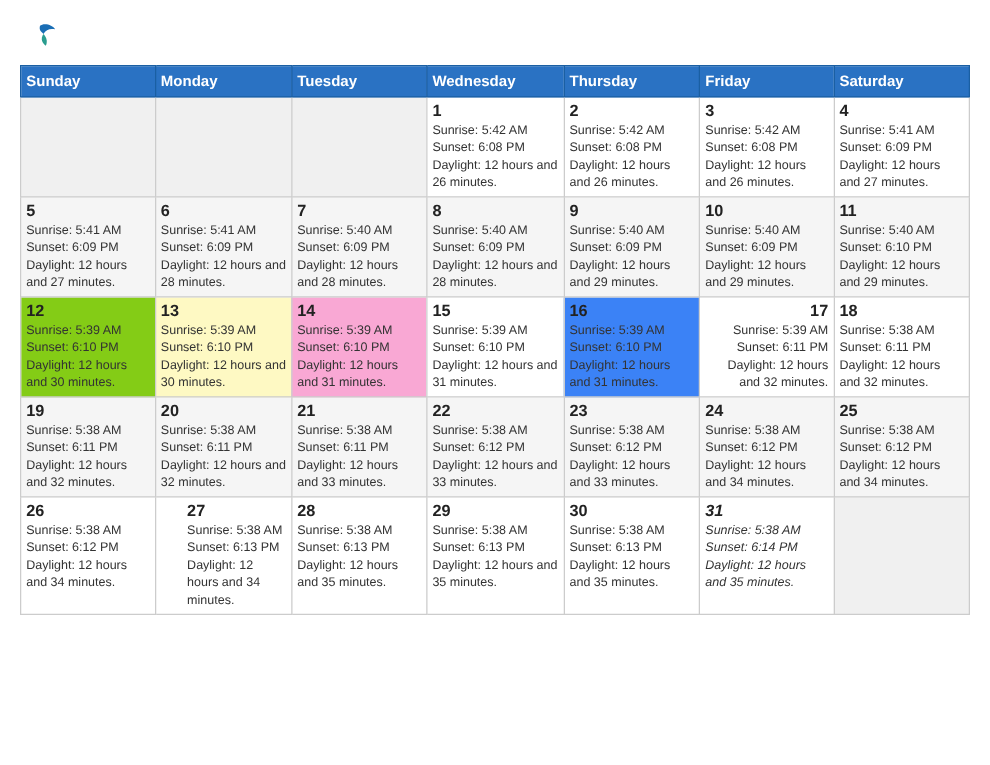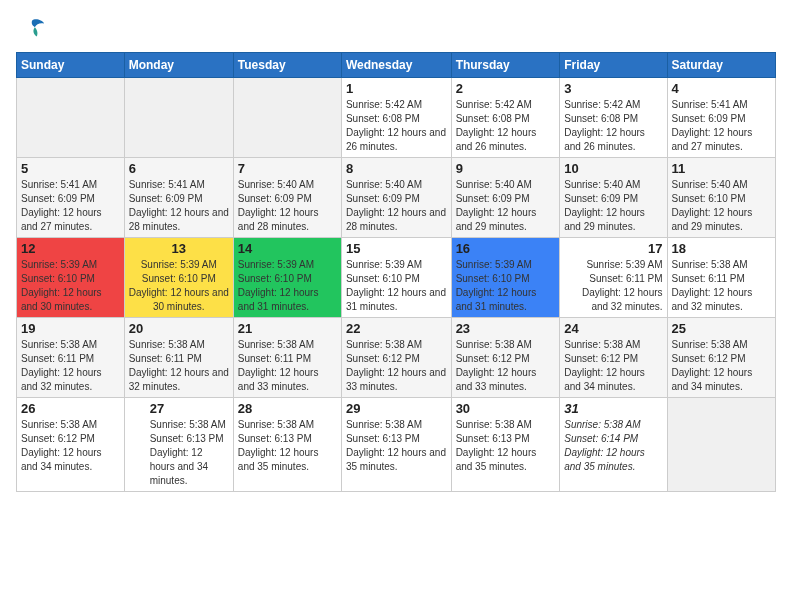--- a/index.html
+++ b/index.html
@@ -200,33 +200,33 @@
 Daylight: 12 hours and 29 minutes.</div>
           </td>
           <td style="background: rgb(245, 245, 245);">
             <span class="day-num">11</span>
             <div class="day-info" style="white-space: pre-line;">Sunrise: 5:40 AM
 Sunset: 6:10 PM
 Daylight: 12 hours and 29 minutes.</div>
           </td>
         </tr>
         <tr>
-          <td style="background: #ef4444;">
+          <td style="background: #84cc16;">
             <span class="day-num">12</span>
             <div class="day-info" style="white-space: pre-line;">Sunrise: 5:39 AM
 Sunset: 6:10 PM
 Daylight: 12 hours and 30 minutes.</div>
           </td>
-          <td style="background: #fde047; text-align: center;">
+          <td style="background: #fef9c3;">
             <span class="day-num">13</span>
             <div class="day-info" style="white-space: pre-line;">Sunrise: 5:39 AM
 Sunset: 6:10 PM
 Daylight: 12 hours and 30 minutes.</div>
           </td>
-          <td style="background: #22c55e;">
+          <td style="background: #f9a8d4;">
             <span class="day-num">14</span>
             <div class="day-info" style="white-space: pre-line;">Sunrise: 5:39 AM
 Sunset: 6:10 PM
 Daylight: 12 hours and 31 minutes.</div>
           </td>
           <td style="background: rgb(255, 255, 255);">
             <span class="day-num">15</span>
             <div class="day-info" style="white-space: pre-line;">Sunrise: 5:39 AM
 Sunset: 6:10 PM
 Daylight: 12 hours and 31 minutes.</div>

